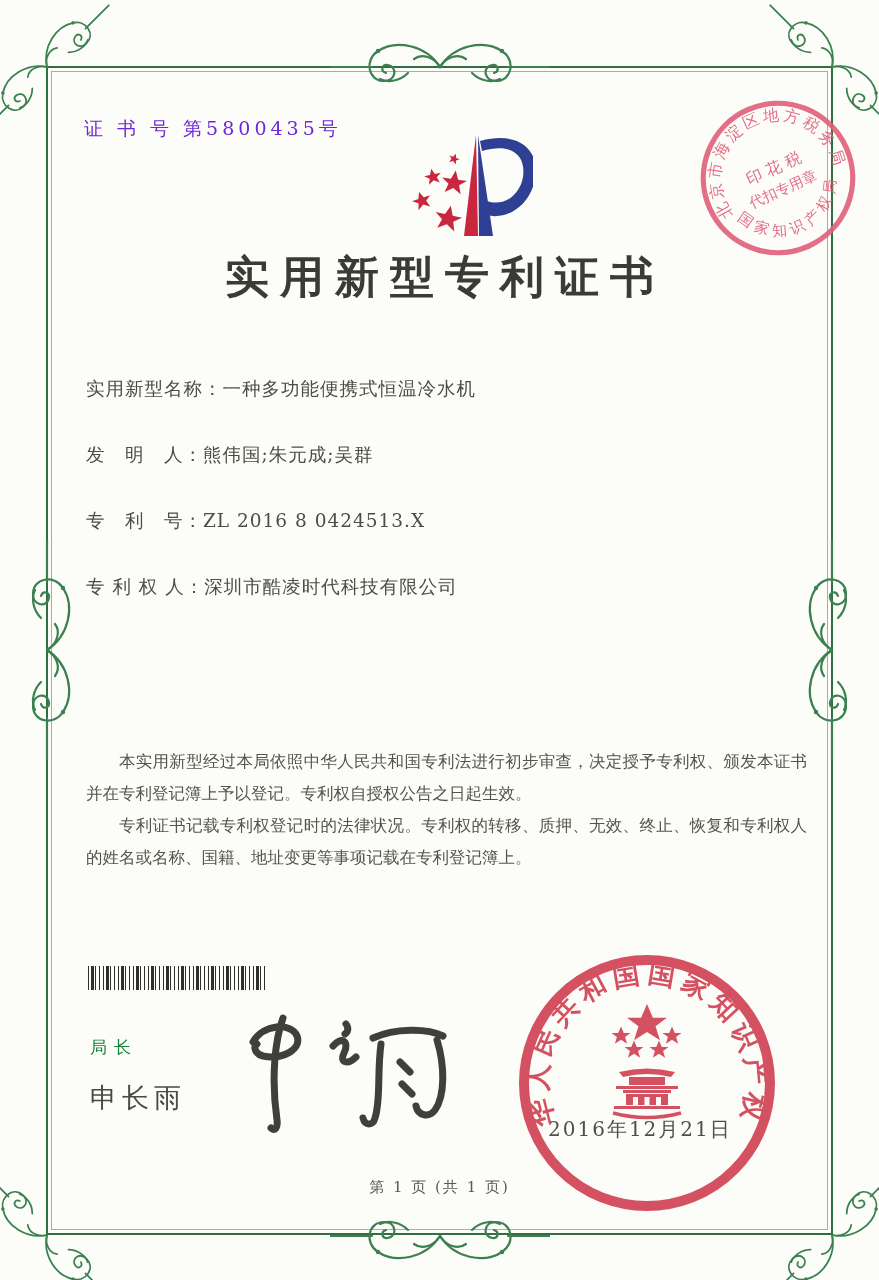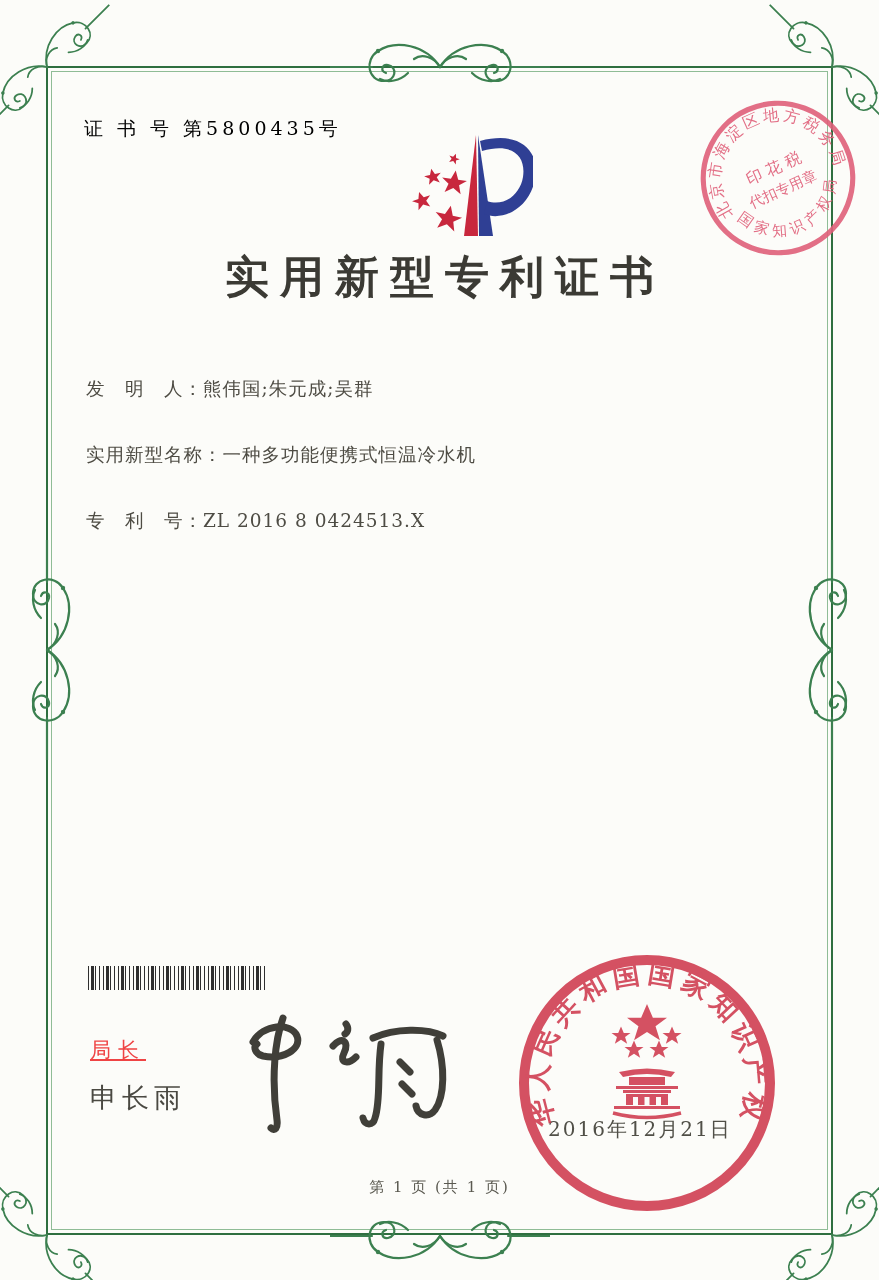--- a/index.html
+++ b/index.html
@@ -21,21 +21,21 @@
   .orn-bottom{left:330px;top:1206px;transform:rotate(180deg);}
   .orn-left{left:-63px;top:620px;transform:rotate(90deg);}
   .orn-right{left:722px;top:620px;transform:rotate(-90deg);}
   .orn-tl{left:-63px;top:37px;transform:rotate(-45deg) scale(.8);}
   .orn-tr{left:722px;top:37px;transform:rotate(45deg) scale(.8);}
   .orn-bl{left:-63px;top:1205px;transform:rotate(-135deg) scale(.8);}
   .orn-br{left:722px;top:1205px;transform:rotate(135deg) scale(.8);}
   
   .cert-no{
     position:absolute;left:84px;top:116px;
-    font-size:19px;letter-spacing:4px;color:#000000;z-index:3;
+    font-size:19px;letter-spacing:4px;color:#6d28d9;z-index:3;
   }
   .logo{position:absolute;left:368px;top:128px;width:165px;height:120px;z-index:3;}
   .title{
     position:absolute;left:0;right:0;top:248px;text-align:center;
     font-size:44px;font-weight:700;letter-spacing:11px;text-indent:11px;
     color:#3b3a34;z-index:3;
   }
   .fields{position:absolute;left:86px;right:60px;top:376px;z-index:3;}
   .field{margin-bottom:40px;font-size:18.5px;line-height:26px;color:#4e4c44;letter-spacing:1px;}
   .flabel{white-space:pre;}
@@ -45,21 +45,21 @@
   }
   .notice p{margin:0;text-indent:2em;}
   .barcode{
     position:absolute;left:88px;top:966px;width:177px;height:24px;z-index:3;
     background-image:repeating-linear-gradient(90deg,
       #2f2f2f 0px,#2f2f2f 1.5px,transparent 1.5px,transparent 3px,
       #2f2f2f 3px,#2f2f2f 6px,transparent 6px,transparent 7px,
       #2f2f2f 7px,#2f2f2f 8px,transparent 8px,transparent 11px,
       #2f2f2f 11px,#2f2f2f 12.5px,transparent 12.5px,transparent 15px);
   }
-  .commissioner-title{position:absolute;left:90px;top:1036px;font-size:21px;letter-spacing:7px;color:#ef4444;z-index:3;text-decoration:underline;}
+  .commissioner-title{position:absolute;left:90px;top:1036px;font-size:17px;letter-spacing:7px;color:#15803d;z-index:3;}
   .commissioner-name{position:absolute;left:90px;top:1080px;font-size:27px;letter-spacing:5px;color:#4a4942;z-index:3;}
   .signature{position:absolute;left:205px;top:1000px;width:255px;height:140px;z-index:3;}
   .seal{position:absolute;left:512px;top:948px;width:270px;height:270px;z-index:4;opacity:.88;}
   .seal-date{position:absolute;left:548px;top:1116px;font-size:20px;letter-spacing:2px;color:#504f47;z-index:3;}
   .stamp{position:absolute;left:698px;top:98px;width:160px;height:160px;z-index:4;transform:rotate(-24deg);opacity:.9;}
   .footer{position:absolute;left:0;right:0;top:1178px;text-align:center;font-size:15px;letter-spacing:2px;color:#5a5950;z-index:3;}
 </style>
 </head>
 <body>
 
@@ -119,31 +119,36 @@
   </g>
   <path d="M108,6 L110,107 L96,107 Z" fill="#c8273d"></path>
   <path d="M110,6 L125,107 L111,107 Z" fill="#2f3f94"></path>
   <path d="M112,12 C158,0 172,28 167,50 C162,78 136,93 116,85 L119,72 C136,78 152,66 155,48 C158,28 146,13 114,22 Z" fill="#2f3f94"></path>
 </svg>
 
 <div class="title">实用新型专利证书</div>
 
 <div class="fields">
   <div class="field">
+    <span class="flabel">实用新型名称：</span><span class="fvalue">一种多功能便携式恒温冷水机</span>
+  </div>
+  <div class="field">
     <span class="flabel">发　明　人：</span><span class="fvalue">熊伟国;朱元成;吴群</span>
   </div>
   <div class="field">
-    <span class="flabel">实用新型名称：</span><span class="fvalue">一种多功能便携式恒温冷水机</span>
-  </div>
-  <div class="field">
     <span class="flabel">专　利　号：</span><span class="fvalue">ZL 2016 8 0424513.X</span>
   </div>
+  <div class="field">
+    <span class="flabel">专 利 权 人：</span><span class="fvalue">深圳市酷凌时代科技有限公司</span>
+  </div>
 </div>
 
 <div class="notice">
+  <p>本实用新型经过本局依照中华人民共和国专利法进行初步审查，决定授予专利权、颁发本证书并在专利登记簿上予以登记。专利权自授权公告之日起生效。</p>
+  <p>专利证书记载专利权登记时的法律状况。专利权的转移、质押、无效、终止、恢复和专利权人的姓名或名称、国籍、地址变更等事项记载在专利登记簿上。</p>
 </div>
 
 <div class="barcode"></div>
 
 <div class="commissioner-title">局长</div>
 <div class="commissioner-name">申长雨</div>
 
 <svg class="signature" viewBox="0 0 255 140">
   <g fill="none" stroke="#403f39" stroke-width="7" stroke-linecap="round" stroke-linejoin="round">
     <path d="M78,18 C70,40 66,78 72,120 C73,128 70,132 66,128"></path>

